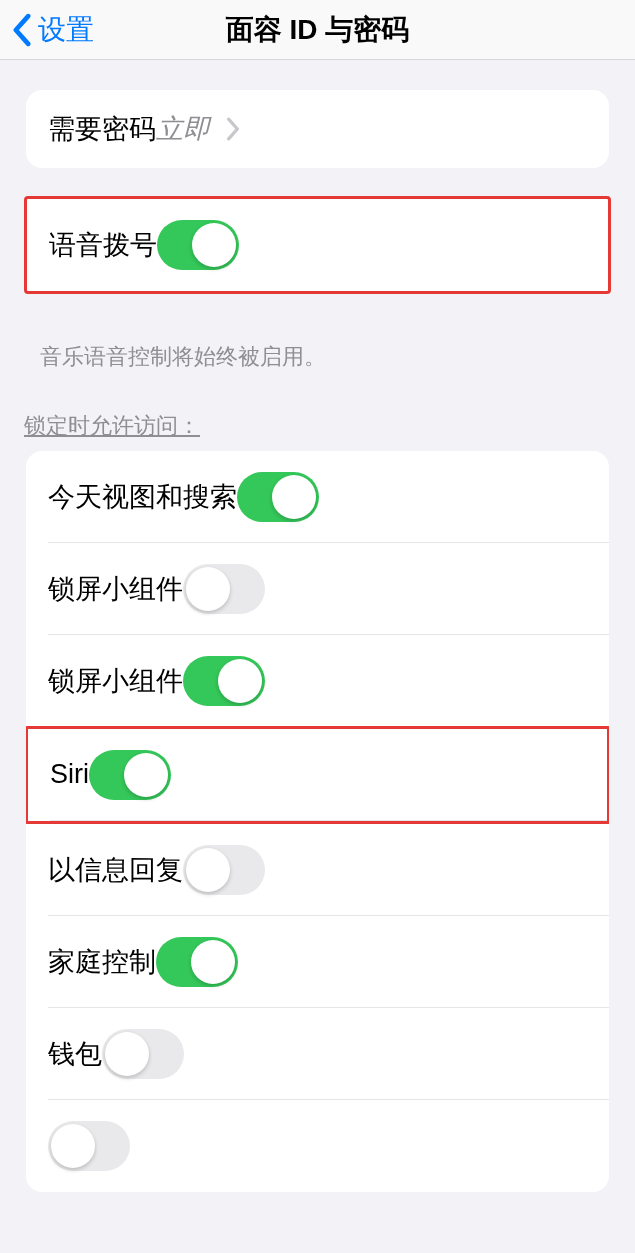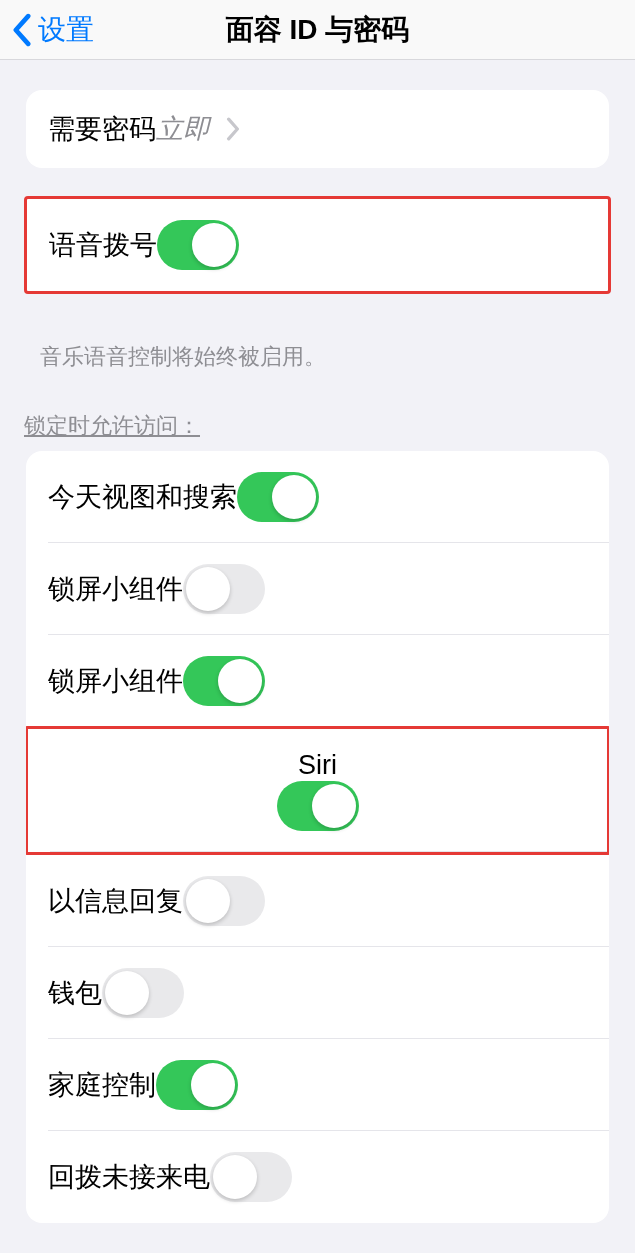--- a/index.html
+++ b/index.html
@@ -76,21 +76,20 @@
       bottom: 0;
       left: 22px;
       right: 0;
       height: 1px;
       background: #e5e5ea;
     }
     .row-siri-highlight {
       border: 3px solid #e53935;
       margin: -1px -1px 0 -1px;
       border-radius: 2px;
-      flex-direction: column;
     }
     .row-label {
       font-size: 27px;
       color: #000;
       font-weight: 400;
     }
     .row-value {
       display: flex;
       align-items: center;
       color: #8e8e93;
@@ -220,35 +219,34 @@
           <div class="row-separator"></div>
         </div>
         <div class="row">
           <span class="row-label">以信息回复</span>
           <div class="toggle off">
             <div class="toggle-knob"></div>
           </div>
           <div class="row-separator"></div>
         </div>
         <div class="row">
+          <span class="row-label">家庭控制</span>
+          <div class="toggle on">
+            <div class="toggle-knob"></div>
+          </div>
+          <div class="row-separator"></div>
+        </div>
+        <div class="row">
           <span class="row-label">钱包</span>
           <div class="toggle off">
             <div class="toggle-knob"></div>
           </div>
           <div class="row-separator"></div>
         </div>
         <div class="row">
-          <span class="row-label">家庭控制</span>
-          <div class="toggle on">
-            <div class="toggle-knob"></div>
-          </div>
-          <div class="row-separator"></div>
-        </div>
-        <div class="row">
-          <span class="row-label">回拨未接来电</span>
           <div class="toggle off">
             <div class="toggle-knob"></div>
           </div>
         </div>
       </div>
 
   </div>
 
 </div>
 

